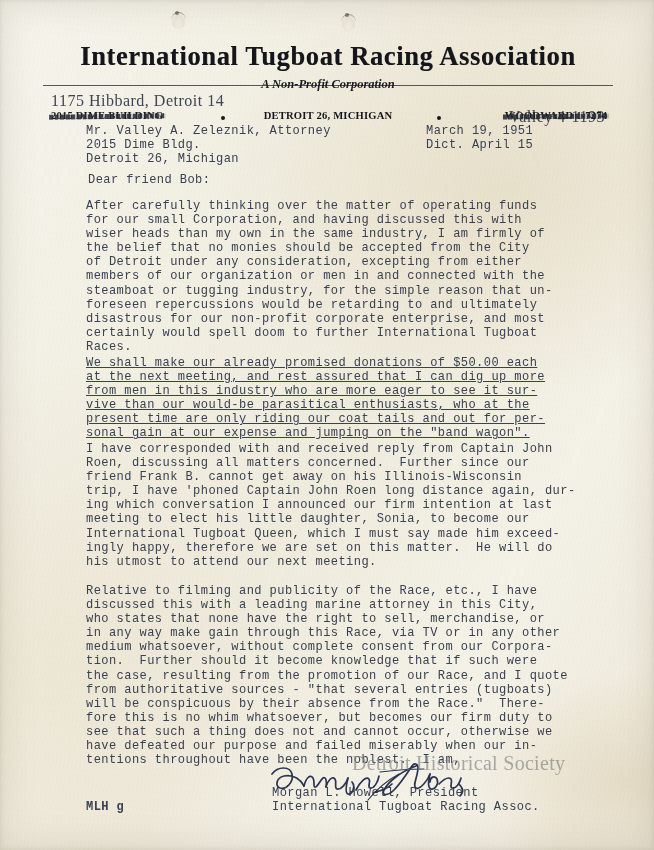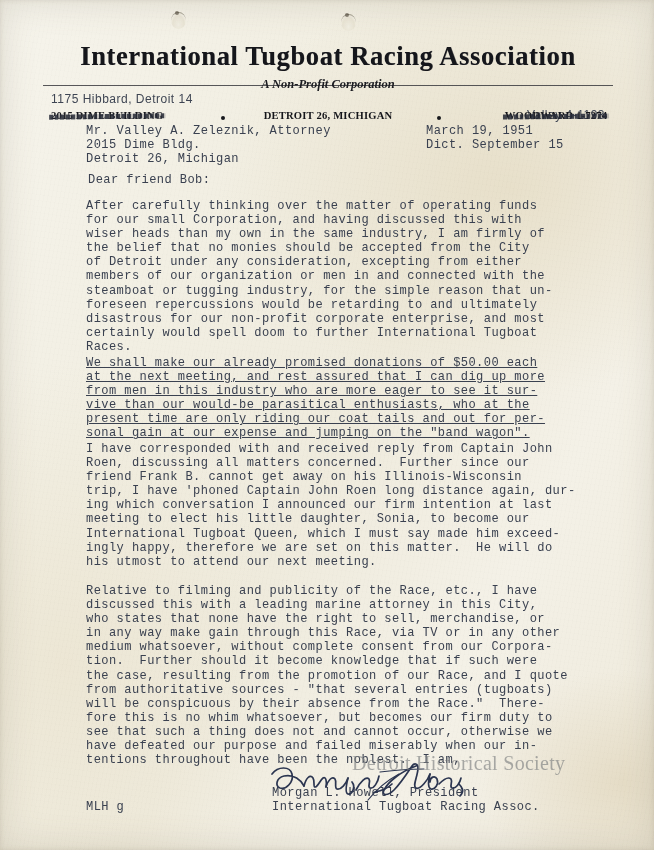--- a/index.html
+++ b/index.html
@@ -114,22 +114,22 @@
     color: #1b1c21;
     white-space: nowrap;
   }
   .lh-row2 {
     position: relative;
     height: 16px;
     margin-top: -4px;
   }
   .typed-overlay {
     position: absolute;
-    font-family: Liberation Sans, sans-serif;
-    font-size: 12px;
+    font-family: Liberation Serif, serif;
+    font-size: 16px;
     letter-spacing: 0.5px;
     color: #3e4553;
     white-space: nowrap;
   }
   .lh-addr-left {
     left: 8px;
     top: 0;
   }
   .lh-phone-right {
     right: 8px;
@@ -222,20 +222,21 @@
   }
   .sig-name {
     position: absolute;
     left: 272px;
     top: 786px;
   }
   .initials {
     position: absolute;
     left: 86px;
     top: 800px;
+    font-weight: bold;
   }
 
   
   .signature {
     position: absolute;
     left: 268px;
     top: 760px;
     width: 200px;
     height: 42px;
     z-index: 7;
@@ -290,21 +291,21 @@
         <div class="lh-dot d2"></div>
         <div class="lh-printed right"><span class="struck">WOODWARD 1-7274</span></div>
       </div>
     </div>
 
     <div class="typed addressee"><span>Mr. Valley A. Zeleznik, Attorney</span>
 <span>2015 Dime Bldg.</span>
 <span>Detroit 26, Michigan</span></div>
 
     <div class="typed dateblock"><span>March 19, 1951</span>
-<span>Dict. September 15</span></div>
+<span>Dict. April 15</span></div>
 
     <div class="typed salutation">Dear friend Bob:</div>
 
     <div class="typed body-para p1">After carefully thinking over the matter of operating funds
 for our small Corporation, and having discussed this with
 wiser heads than my own in the same industry, I am firmly of
 the belief that no monies should be accepted from the City
 of Detroit under any consideration, excepting from either
 members of our organization or men in and connected with the
 steamboat or tugging industry, for the simple reason that un-

